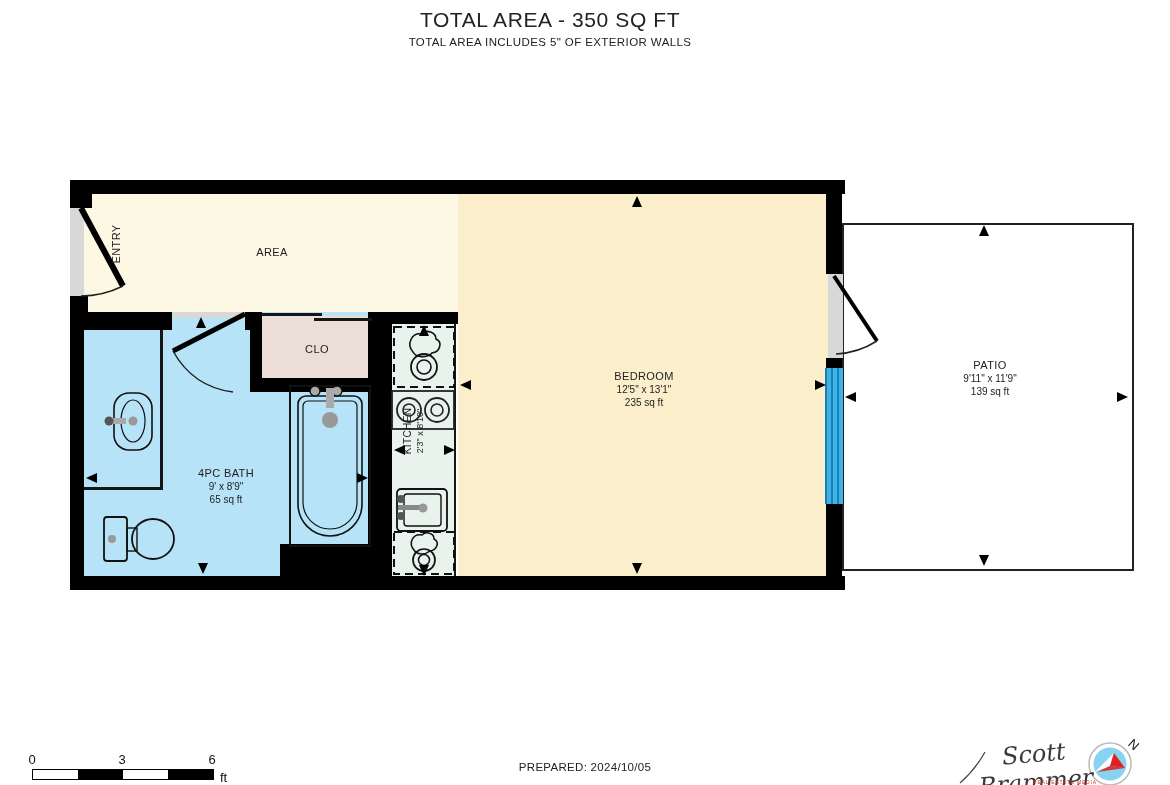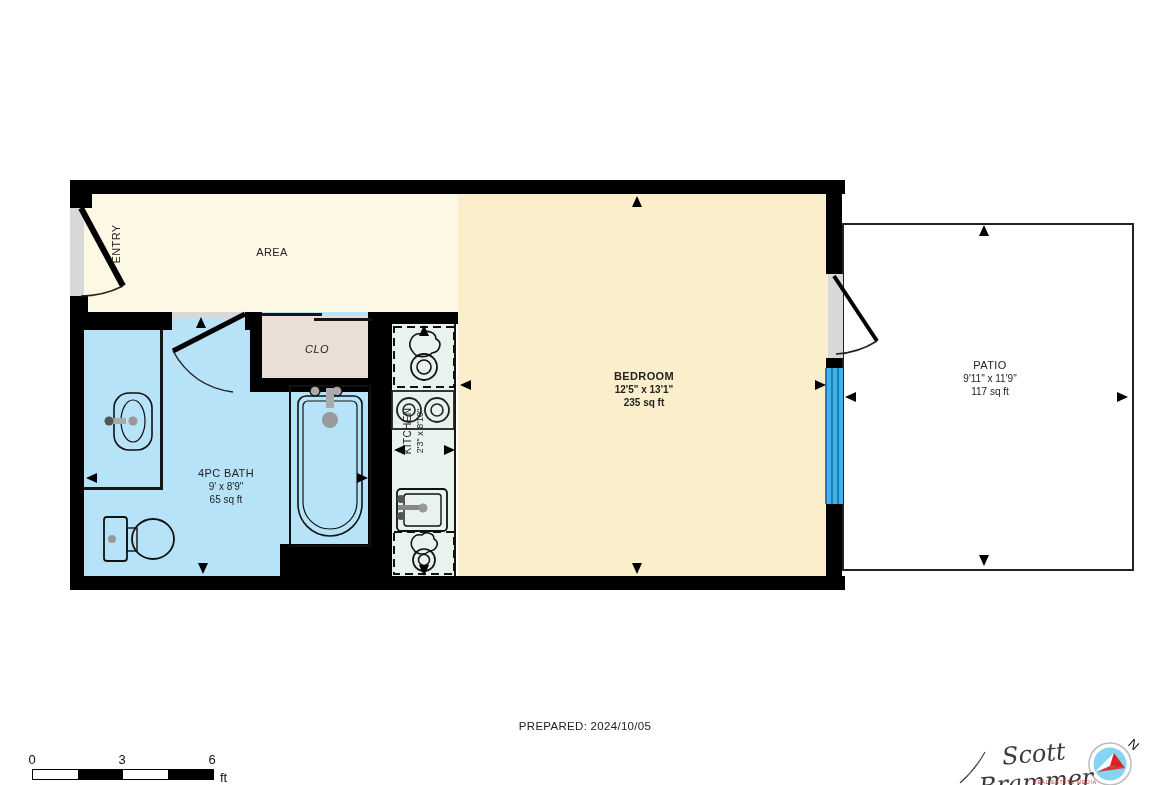--- a/index.html
+++ b/index.html
@@ -21,21 +21,21 @@
   .lbl .name{font-size:11px;letter-spacing:.4px;line-height:13px;}
   .lbl .dim{font-size:10px;line-height:13px;}
   .rot{transform:translate(-50%,-50%) rotate(-90deg);}
   
   .arr{position:absolute;width:0;height:0;}
   .arr.up{border-left:5px solid transparent;border-right:5px solid transparent;border-bottom:11px solid #000;}
   .arr.down{border-left:5px solid transparent;border-right:5px solid transparent;border-top:11px solid #000;}
   .arr.left{border-top:5px solid transparent;border-bottom:5px solid transparent;border-right:11px solid #000;}
   .arr.right{border-top:5px solid transparent;border-bottom:5px solid transparent;border-left:11px solid #000;}
   
-  .prepared{position:absolute;left:0;top:720px;width:1170px;text-align:center;
+  .prepared{position:absolute;left:0;top:761px;width:1170px;text-align:center;
             font-size:11.5px;letter-spacing:.3px;color:#222;}
   .scale-num{position:absolute;top:752px;transform:translateX(-50%);font-size:13px;color:#111;}
   .scalebar{position:absolute;left:32px;top:769px;width:180px;height:9px;border:1px solid #000;
             display:flex;}
   .scalebar div{flex:1 1 0;}
   .seg-w{background:#fff;border-right:1px solid #000;}
   .seg-b{background:#000;}
   .scale-unit{position:absolute;left:220px;top:770px;font-size:13px;color:#111;}
   .sig-name{position:absolute;left:950px;top:740px;width:170px;text-align:center;
             font-family:"DejaVu Serif",serif;font-style:italic;font-size:24px;color:#3a3a3a;
@@ -43,20 +43,24 @@
   .sig-tag{position:absolute;left:1033px;top:779px;font-size:5px;letter-spacing:.8px;color:#c0392b;}
   .compass-n{position:absolute;left:1129px;top:737px;font-size:13px;font-weight:500;
              transform:rotate(42deg);color:#111;}
   svg.overlay{position:absolute;left:0;top:0;pointer-events:none;}
 </style>
 </head>
 <body>
 
 <div class="canvas">
 
+  <div class="hdr">
+    <div class="title">TOTAL AREA - 350 SQ FT</div>
+    <div class="subtitle">TOTAL AREA INCLUDES 5" OF EXTERIOR WALLS</div>
+  </div>
 
   <div class="patio-rect" style="left: 842px; top: 223px; width: 288px; height: 344px; background: rgb(255, 255, 255);"></div>
 
   <div class="fill" style="left: 84px; top: 194px; width: 374px; height: 118px; background: rgb(253, 248, 228);"></div>
   <div class="fill" style="left: 458px; top: 194px; width: 370px; height: 382px; background: rgb(251, 238, 203);"></div>
   <div class="fill" style="left: 84px; top: 312px; width: 308px; height: 264px; background: rgb(182, 227, 248);"></div>
   <div class="fill" style="left: 262px; top: 316px; width: 110px; height: 64px; background: rgb(235, 222, 214);"></div>
   <div class="fill" style="left: 392px; top: 324px; width: 64px; height: 252px; background: rgb(231, 243, 236);"></div>
 
   <div class="recess" style="left:70px;top:208px;width:14px;height:88px;"></div>
@@ -174,41 +178,41 @@
       <polygon points="1110,766 1125,768 1097,772" fill="#E02020" opacity="0.9"></polygon>
     </g>
   </svg>
 
   <div class="lbl rot" style="left:116px;top:244px;">
     <div class="name">ENTRY</div>
   </div>
   <div class="lbl" style="left:272px;top:252px;">
     <div class="name">AREA</div>
   </div>
-  <div class="lbl" style="left:317px;top:349px;font-style:italic;">
+  <div class="lbl" style="left:317px;top:349px;">
     <div class="name">CLO</div>
   </div>
   <div class="lbl" style="left:226px;top:486px;">
     <div class="name">4PC BATH</div>
     <div class="dim">9' x 8'9"</div>
     <div class="dim">65 sq ft</div>
   </div>
   <div class="lbl rot" style="left:414px;top:431px;">
     <div class="name" style="font-size:10px;">KITCHEN</div>
     <div class="dim" style="font-size:9px;">2'3" x 8'10"</div>
   </div>
-  <div class="lbl" style="left:644px;top:389px;font-weight:bold;">
+  <div class="lbl" style="left:644px;top:389px;">
     <div class="name">BEDROOM</div>
     <div class="dim">12'5" x 13'1"</div>
     <div class="dim">235 sq ft</div>
   </div>
   <div class="lbl" style="left:990px;top:378px;">
     <div class="name">PATIO</div>
     <div class="dim">9'11" x 11'9"</div>
-    <div class="dim">117 sq ft</div>
+    <div class="dim">139 sq ft</div>
   </div>
 
   <div class="arr up" style="left:632px;top:196px;"></div>
   <div class="arr down" style="left:632px;top:563px;"></div>
   <div class="arr left" style="left:460px;top:380px;"></div>
   <div class="arr right" style="left:815px;top:380px;"></div>
   <div class="arr up" style="left:196px;top:317px;"></div>
   <div class="arr down" style="left:198px;top:563px;"></div>
   <div class="arr left" style="left:86px;top:473px;"></div>
   <div class="arr right" style="left:357px;top:473px;"></div>

